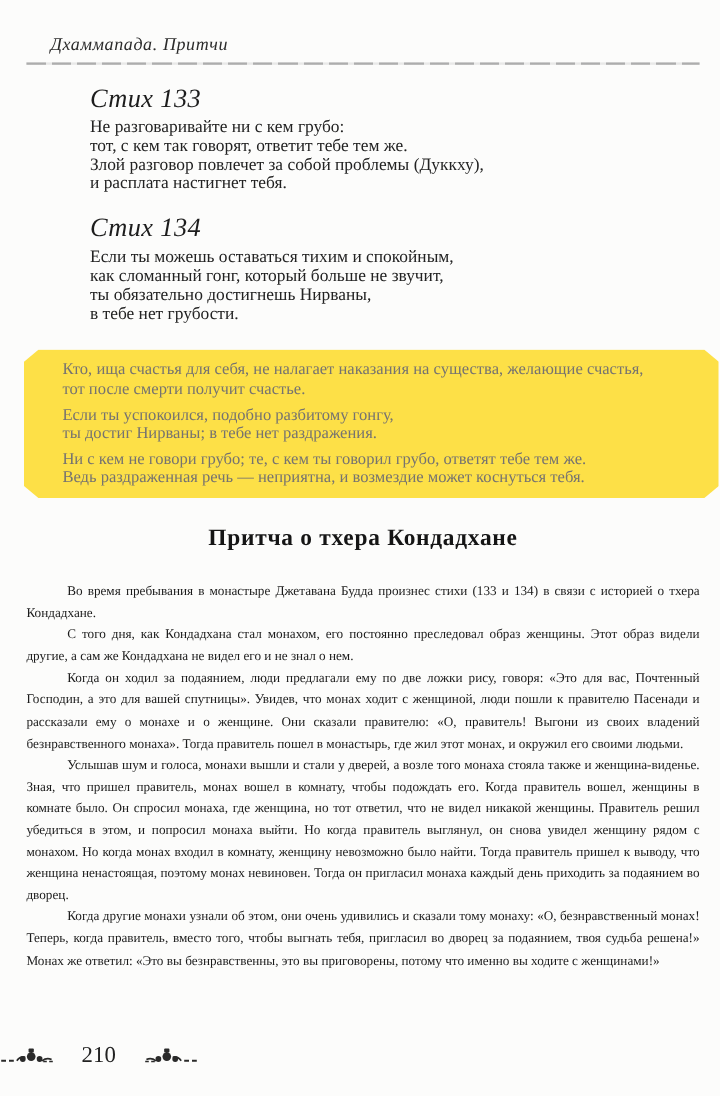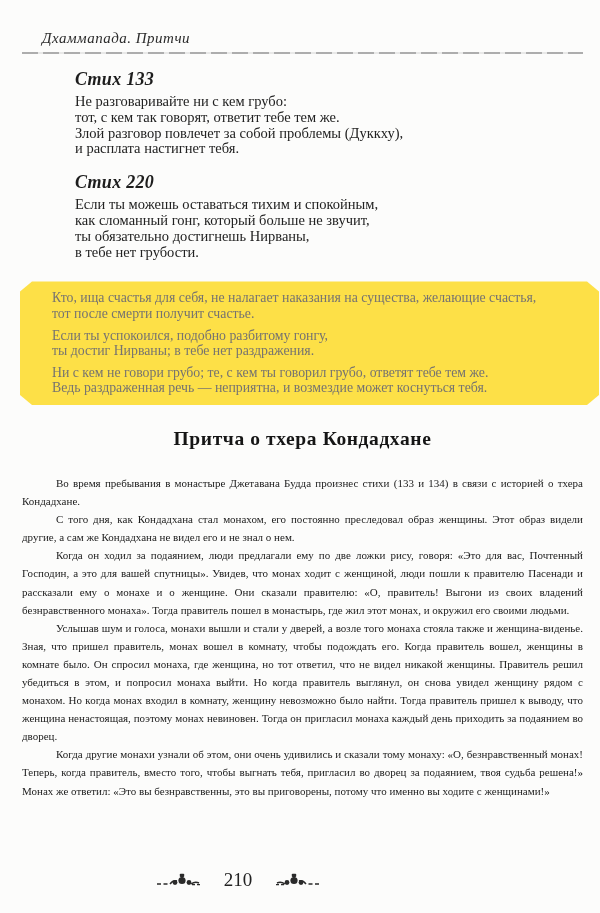--- a/index.html
+++ b/index.html
@@ -35,23 +35,23 @@
     margin-top: 5px;
     height: 2px;
     background: repeating-linear-gradient(90deg,
       #9f9f9f 0 16px, rgba(160,160,160,0.25) 16px 21px);
     opacity: 0.85;
   }
 
   
   .verse-block { margin-left: 53px; }
   .verse-label {
-    font-weight: bold;
+    font-weight: normal;
     font-style: italic;
-    font-size: 18px;
+    font-size: 22px;
     margin-top: 15px;
     margin-bottom: 4px;
     letter-spacing: 0.3px;
   }
   .verse-text {
     white-space: pre-line;
     font-size: 14.5px;
     line-height: 15.8px;
     color: #222;
   }
@@ -97,21 +97,20 @@
   }
 
   
   .footer {
     position: absolute;
     left: 0;
     bottom: 22px;
     width: 476px;
     display: flex;
     align-items: center;
-    justify-content: center;
     gap: 22px;
   }
   .page-number {
     font-size: 19px;
     color: #222;
   }
   .ornament { display: inline-block; line-height: 0; }
   .ornament.right { transform: scaleX(-1); }
 </style>
 </head>
@@ -124,21 +123,21 @@
 
   <div class="verse-block">
     <div class="verse-label">Стих 133</div>
     <div class="verse-text">Не разговаривайте ни с кем грубо:
 тот, с кем так говорят, ответит тебе тем же.
 Злой разговор повлечет за собой проблемы (Дуккху),
 и расплата настигнет тебя.</div>
   </div>
 
   <div class="verse-block">
-    <div class="verse-label">Стих 220</div>
+    <div class="verse-label">Стих 134</div>
     <div class="verse-text">Если ты можешь оставаться тихим и спокойным,
 как сломанный гонг, который больше не звучит,
 ты обязательно достигнешь Нирваны,
 в тебе нет грубости.</div>
   </div>
 
   <div class="quote-block">
     <p class="quote-para">Кто, ища счастья для себя, не налагает наказания на существа, желающие счастья,
 тот после смерти получит счастье.</p>
     <p class="quote-para">Если ты успокоился, подобно разбитому гонгу,

